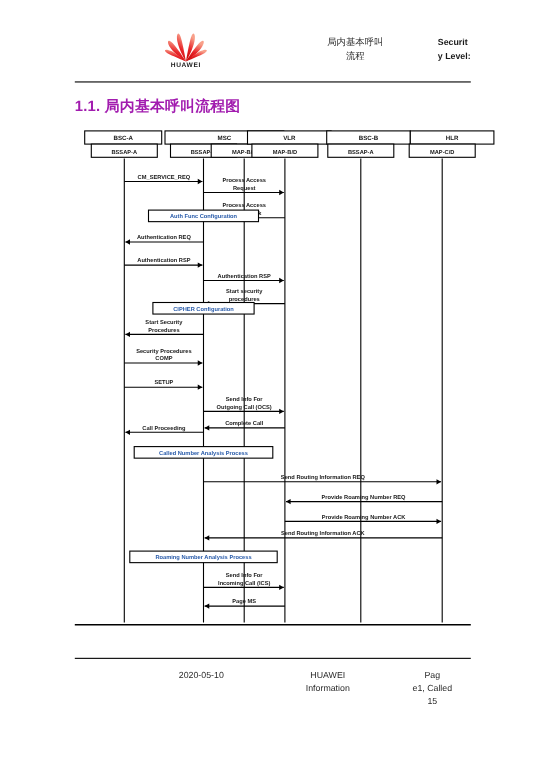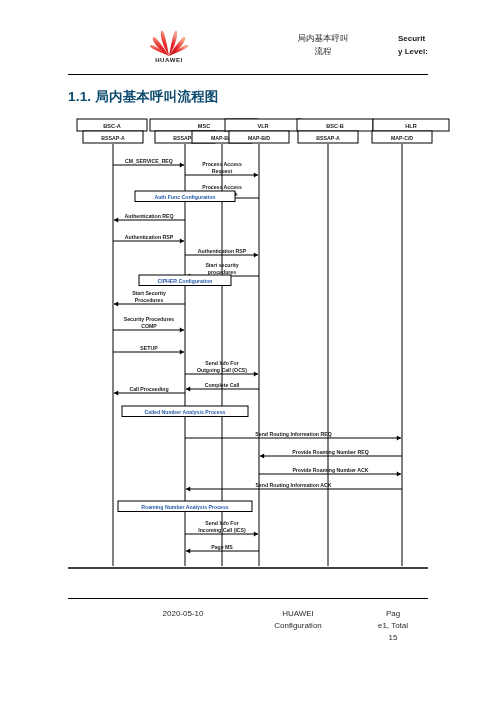--- a/index.html
+++ b/index.html
@@ -78,21 +78,21 @@
     border-top: 1.6px solid #000;
   }
 
   
   #section-title {
     position: absolute;
     left: 68px;
     top: 88px;
     font-size: 13.5px;
     font-weight: bold;
-    color: #0c4a6e;
+    color: #a21caf;
     letter-spacing: 0.2px;
   }
 
   
   #diagram {
     position: absolute;
     left: 0;
     top: 0;
     width: 496px;
     height: 702px;
@@ -343,20 +343,20 @@
       </g>
       <line x1="68" y1="568" x2="428" y2="568" stroke="#000000" stroke-width="1.4"></line>
     </svg>
 </div>
 
 <div id="footer-rule"></div>
 <div id="footer">
   <div id="footer-date">2020-05-10</div>
   <div id="footer-center">
     <div>HUAWEI</div>
-    <div>Configuration</div>
+    <div>Information</div>
   </div>
   <div id="footer-right">
     <div>Pag</div>
-    <div>e1, Total</div>
+    <div>e1, Called</div>
     <div>15</div>
   </div>
 </div>
 
 </body></html>

